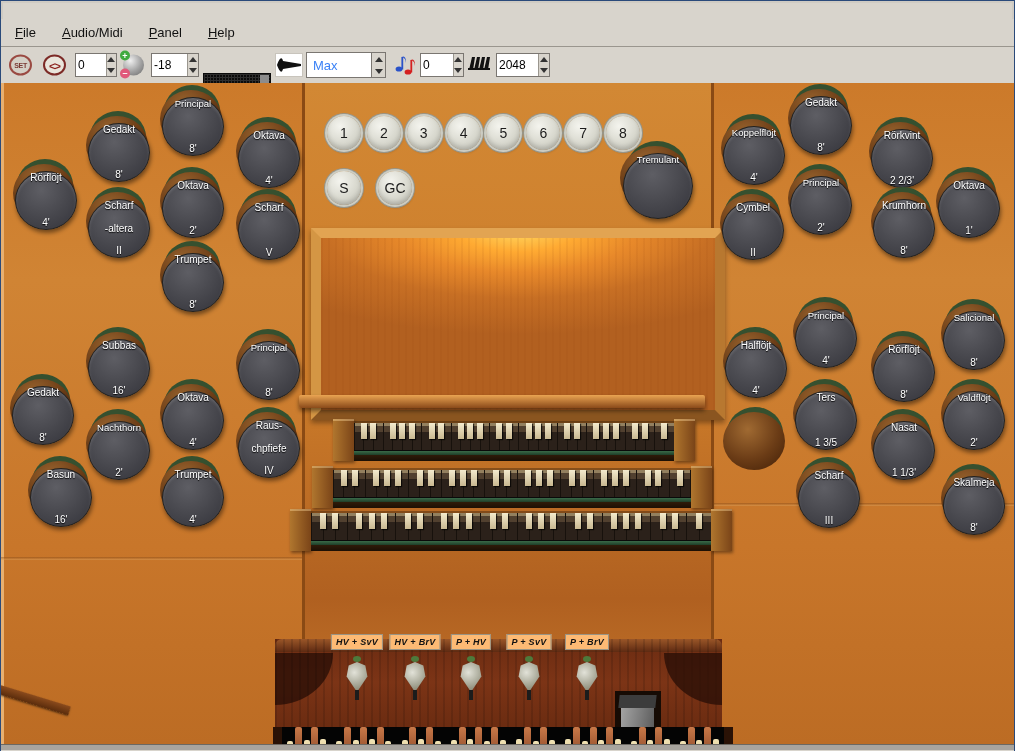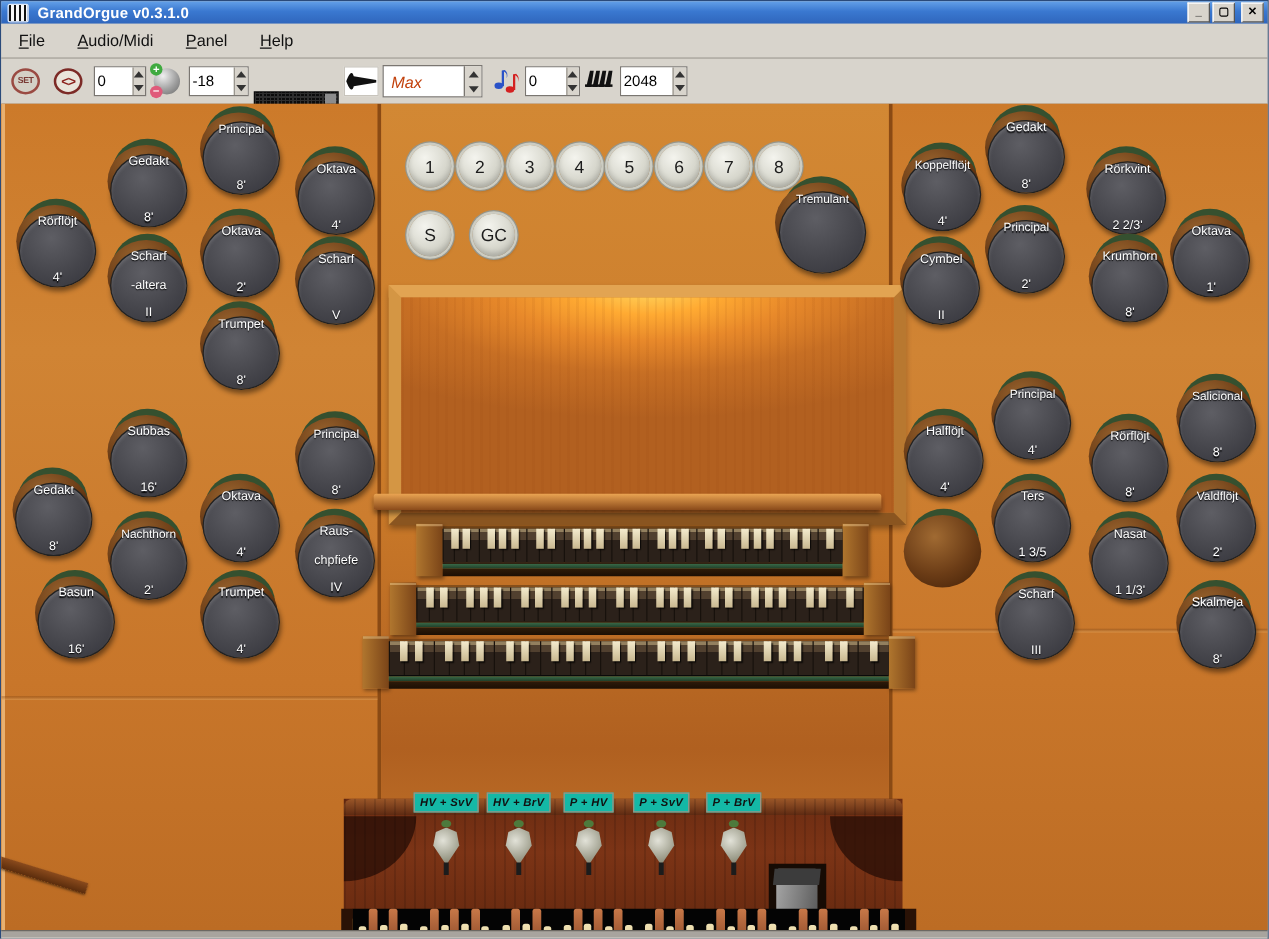--- a/index.html
+++ b/index.html
@@ -40,21 +40,21 @@
     background:#3faa3f;color:#fff;font-size:9px;line-height:10px;text-align:center;font-weight:bold;}
   .sphere::after{content:"–";position:absolute;left:-3px;bottom:-3px;width:10px;height:10px;border-radius:50%;
     background:#e05a7a;color:#fff;font-size:9px;line-height:9px;text-align:center;font-weight:bold;}
   .meter{background:#0b0b0b;position:relative;overflow:hidden;}
   .meter::before{content:"";position:absolute;inset:1px;
     background:repeating-linear-gradient(90deg,#2e2e2e 0 1px,transparent 1px 3px),
                repeating-linear-gradient(0deg,#2e2e2e 0 1px,transparent 1px 3px);}
   .meter .cap{position:absolute;right:2px;top:2px;bottom:2px;width:9px;background:#8c8c8c;}
   .wave-ic{width:28px;height:24px;background:#fff;border:1px solid #c8c4bc;display:flex;align-items:center;justify-content:center;}
   .combo{display:flex;height:26px;border:1px solid #7a7671;background:#fff;align-items:stretch;}
-  .combo .val{flex:1;font-size:13px;color:#c2410c;display:flex;align-items:center;padding-left:6px;font-style:italic;}
+  .combo .val{flex:1;font-size:13px;color:#3b82f6;display:flex;align-items:center;padding-left:6px;}
   .warn{width:0;height:0;border-left:13px solid transparent;border-right:13px solid transparent;border-bottom:22px solid #2a2a2a;position:relative;}
   .warn::before{content:"";position:absolute;left:-11px;top:2px;border-left:11px solid transparent;border-right:11px solid transparent;border-bottom:19px solid #ffd810;}
   .warn::after{content:"!";position:absolute;left:-3px;top:6px;font-size:12px;font-weight:bold;color:#111;z-index:2;}
   
   .main{position:absolute;left:1px;top:83px;right:1px;height:661px;background:#c87628;overflow:hidden;}
   .grainV{background-image:repeating-linear-gradient(90deg,rgba(96,40,4,.10) 0 2px,rgba(0,0,0,0) 2px 6px,rgba(255,210,140,.09) 6px 8px,rgba(0,0,0,0) 8px 13px);}
   .jamb{position:absolute;top:0;bottom:0;background:linear-gradient(180deg,#cc7a2a,#d08434 30%,#c8762a 70%,#bc6c24);}
   .jamb.left{left:0;width:301px;border-right:3px solid #8a4a14;box-shadow:inset 3px 0 0 #e8b070;}
   .jamb.right{left:710px;width:304px;border-left:3px solid #8a4a14;box-shadow:inset -3px 0 0 #e8b070;}
   .seam{position:absolute;left:0;right:0;height:3px;background:linear-gradient(180deg,#7a3e0e,#e8ae66);opacity:.45;}
@@ -78,21 +78,21 @@
   .m-base{height:6px;background:linear-gradient(180deg,#2f1b09,#1c0f04);}
   .cheek{position:absolute;width:21px;background:linear-gradient(90deg,#b0762e,#7a4418);box-shadow:inset 0 2px 0 rgba(255,220,160,.4),1px 2px 3px rgba(0,0,0,.4);}
   
   .console{position:absolute;left:274px;top:556px;width:447px;height:96px;
     background:linear-gradient(180deg,#6c2c12,#7c3416 45%,#682a10);overflow:hidden;}
   .console::before{content:"";position:absolute;left:0;top:14px;width:58px;height:52px;background:#2a0f06;border-radius:0 0 100% 0;opacity:.8;}
   .console::after{content:"";position:absolute;right:0;top:14px;width:58px;height:52px;background:#2a0f06;border-radius:0 0 0 100%;opacity:.8;}
   .console .rail-top{position:absolute;left:0;top:0;width:100%;height:13px;
     background:linear-gradient(180deg,#9a5628,#5e2a12);border-radius:7px 7px 0 0;}
   .console .grain{position:absolute;inset:0;background-image:repeating-linear-gradient(90deg,rgba(0,0,0,.12) 0 2px,rgba(0,0,0,0) 2px 8px);}
-  .coupler-label{position:absolute;transform:translate(-50%,0);background:#14b8a6;border:1px solid #9a9484;
+  .coupler-label{position:absolute;transform:translate(-50%,0);background:#fdba74;border:1px solid #9a9484;
     color:#111;font-size:9px;font-weight:bold;font-style:italic;padding:2px 4px;white-space:nowrap;letter-spacing:.3px;}
   .coupler-rail{position:absolute;left:274px;top:652px;width:447px;height:48px;
     background:linear-gradient(180deg,#cc8436,#8a4e1e);}
   .lever{position:absolute;transform:translate(-50%,0);width:26px;height:30px;
     background:radial-gradient(circle at 40% 35%,#e2e2d8,#9a9a88 60%,#6a6a5a);
     clip-path:polygon(50% 100%,10% 48%,18% 12%,50% 0%,82% 12%,90% 48%);}
   .lever-dot{position:absolute;transform:translate(-50%,0);width:8px;height:6px;border-radius:50%;background:#4d7a3c;}
   .lever-stem{position:absolute;transform:translate(-50%,0);width:4px;height:10px;background:#1c1c1c;}
   .swell-recess{position:absolute;left:614px;top:608px;width:46px;height:58px;background:#160b04;}
   .swell{position:absolute;left:620px;top:612px;width:33px;height:50px;
@@ -121,29 +121,20 @@
   .knob.big .b2{left:0;top:-5px;width:70px;height:64px;}
   .knob.big .face{left:3px;top:2px;width:68px;height:64px;}
   .bottom-bar{position:absolute;left:1px;right:1px;top:744px;height:7px;background:#a8a49e;
     box-shadow:inset 0 1px 0 #6c6862, inset 0 -1px 0 #d8d4cc;}
 </style>
 </head>
 <body>
 
 <div class="window">
 
-  <div class="titlebar">
-    <div class="app-icon"></div>
-    <div class="title-text">GrandOrgue v0.3.1.0</div>
-    <div class="win-btns">
-      <div class="wbtn">_</div>
-      <div class="wbtn">▢</div>
-      <div class="wbtn close">✕</div>
-    </div>
-  </div>
 
   <div class="menubar">
     <div class="menu-item"><span class="u">F</span><span>ile</span></div>
     <div class="menu-item"><span class="u">A</span><span>udio/Midi</span></div>
     <div class="menu-item"><span class="u">P</span><span>anel</span></div>
     <div class="menu-item"><span class="u">H</span><span>elp</span></div>
   </div>
 
   <div class="toolbar">
     <div class="t circ-ic" style="left:8px">SET</div>

